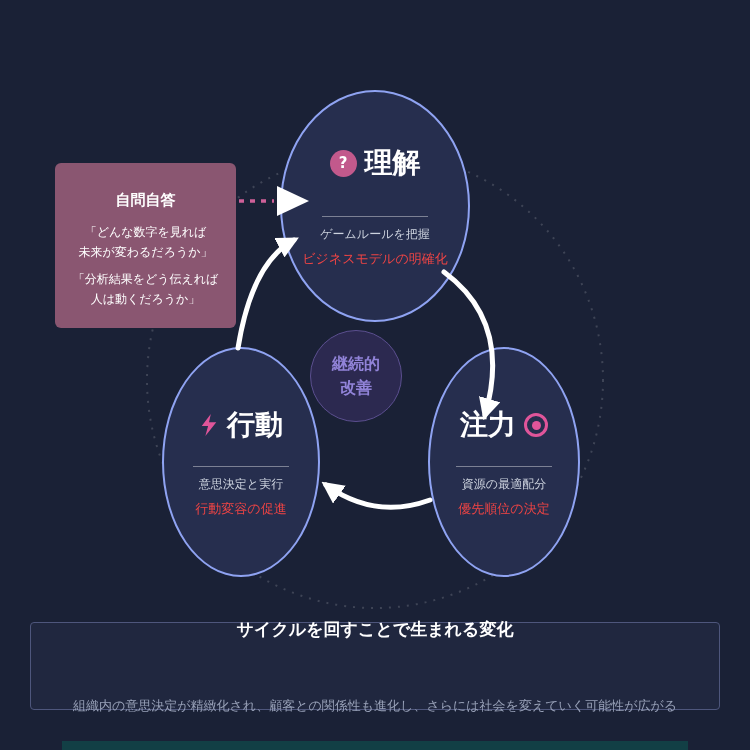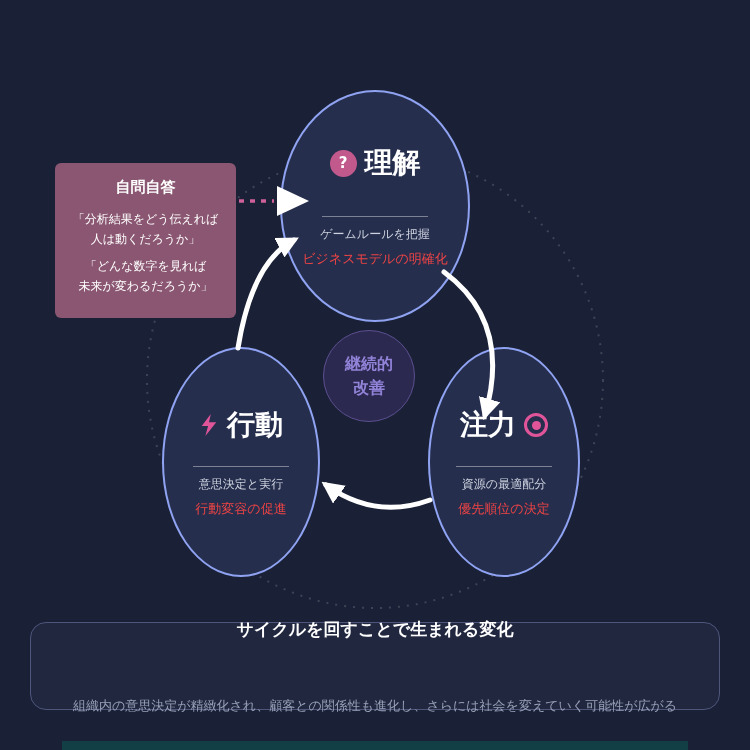--- a/index.html
+++ b/index.html
@@ -45,38 +45,38 @@
   }
   .target-icon {
     width:24px; height:24px; border-radius:50%;
     border:3px solid #e0559a;
     display:flex; align-items:center; justify-content:center;
   }
   .target-dot { width:9px; height:9px; border-radius:50%; background:#e0559a; }
   .bolt-icon { display:flex; align-items:center; }
 
   .center-circle {
-    position:absolute; left:323px; top:330px; width:92px; height:92px;
+    position:absolute; left:310px; top:330px; width:92px; height:92px;
     border-radius:50%; background:#2c2950; border:1.5px solid #5b4f8f;
     display:flex; align-items:center; justify-content:center; text-align:center;
     color:#9183d8; font-weight:bold; font-size:16px; line-height:1.5; z-index:2;
   }
   .pre { white-space:pre-line; }
 
   .callout {
     position:absolute; left:55px; top:163px; width:181px; min-height:155px;
-    background:#8a5671; border-radius:6px; padding:15px 8px 12px;
+    background:#8a5671; border-radius:6px; padding:28px 8px 12px;
     color:#ffffff; text-align:center; z-index:3;
   }
   .callout-title { font-size:15px; font-weight:bold; margin-bottom:12px; }
   .callout-quote { font-size:12px; line-height:1.7; margin-bottom:6px; }
 
   .footer-box {
     position:absolute; left:30px; top:622px; width:690px; height:88px;
-    border:1.5px solid #4e567c; border-radius:16px; background:#20273f;
+    border:1.5px solid #4e567c; border-radius:4px; background:#20273f;
     display:flex; flex-direction:column; align-items:center; justify-content:center;
     gap:23px; z-index:6;
   }
   .footer-title { color:#ffffff; font-size:17px; font-weight:bold; }
   .footer-body { color:#98a1b8; font-size:13px;margin-top:33px; }
 
   .bottom-strip {
     position:absolute; left:62px; bottom:0; width:626px; height:9px;
     background:#123f45; z-index:6;
   }
@@ -125,24 +125,24 @@
     <div class="node-divider"></div>
     <div class="node-desc">資源の最適配分</div>
     <div class="node-accent">優先順位の決定</div>
   </div>
 
   <div class="center-circle pre">継続的
 改善</div>
 
   <div class="callout">
     <div class="callout-title">自問自答</div>
+    <div class="callout-quote pre">「どんな数字を見れば
+未来が変わるだろうか」</div>
     <div class="callout-quote pre">「分析結果をどう伝えれば
 人は動くだろうか」</div>
-    <div class="callout-quote pre">「どんな数字を見れば
-未来が変わるだろうか」</div>
   </div>
 
   <svg class="layer layer-fg" width="750" height="750" viewBox="0 0 750 750">
     <defs>
       <marker id="ah" viewBox="0 0 10 10" refX="7.5" refY="5" markerWidth="22" markerHeight="22" orient="auto" markerUnits="userSpaceOnUse">
         <path d="M0 0 L10 5 L0 10 z" fill="#ffffff"></path>
       </marker>
     </defs>
     <path d="M 444 272 Q 512 322 485 415" fill="none" stroke="#ffffff" stroke-width="5" stroke-linecap="round" marker-end="url(#ah)"></path>
     <path d="M 430 500 Q 375 520 326 485" fill="none" stroke="#ffffff" stroke-width="5" stroke-linecap="round" marker-end="url(#ah)"></path>

